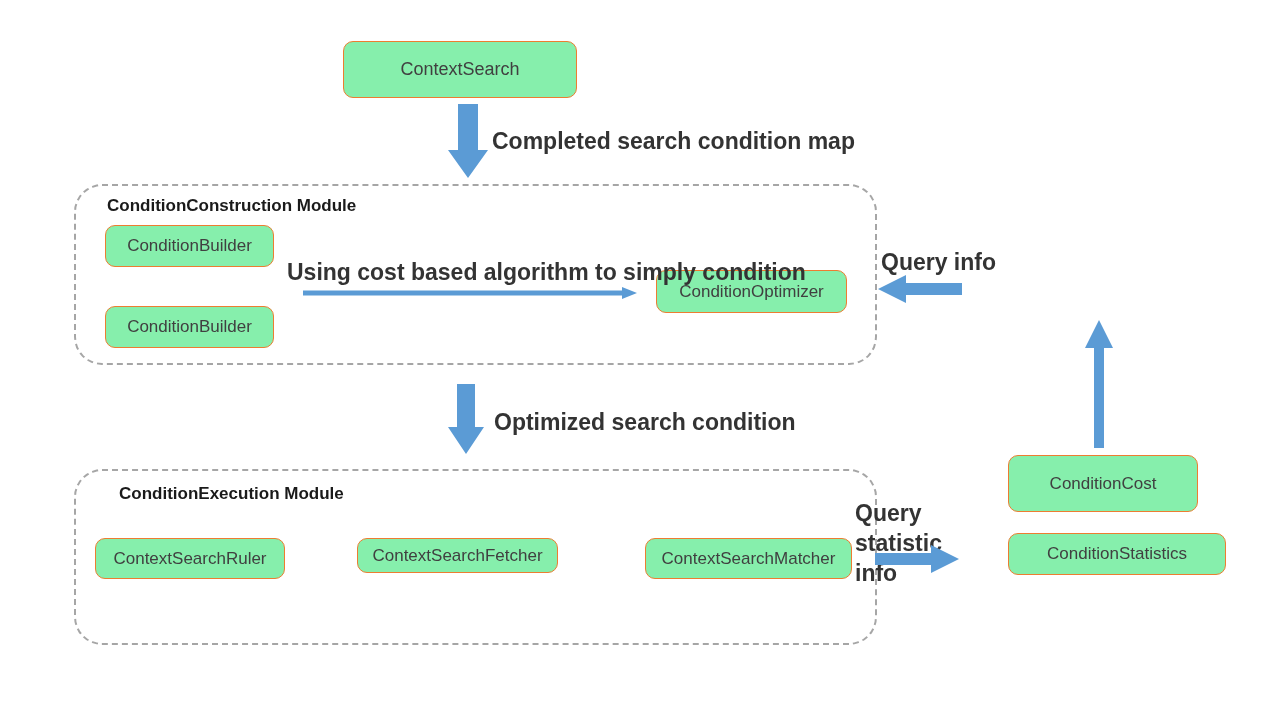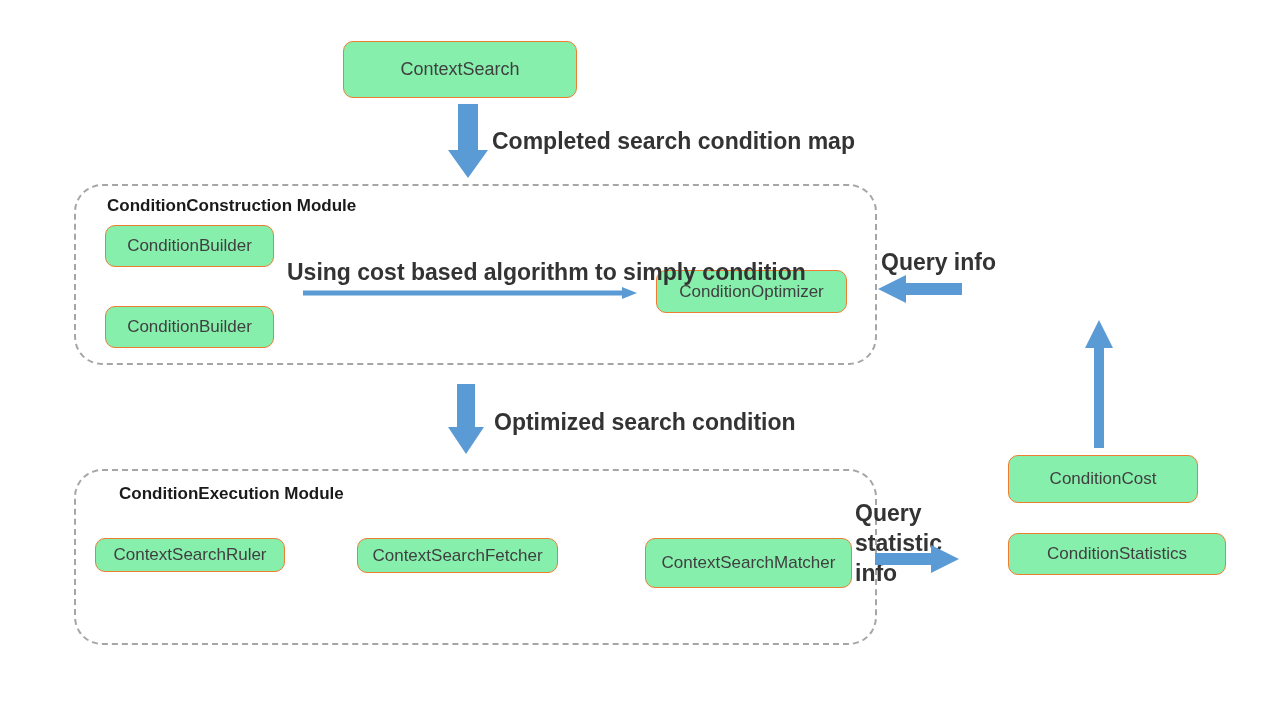--- a/index.html
+++ b/index.html
@@ -80,37 +80,37 @@
   <svg class="arrow-svg" style="left:303px; top:286px;" width="334" height="14" viewBox="0 0 334 14">
     <rect class="arrow-shape" x="0" y="4.5" width="319" height="5"></rect>
     <path class="arrow-shape" d="M319,1 L334,7 L319,13 z"></path>
   </svg>
 
   <div class="flow-label" style="left:881px; top:249px;">Query info</div>
   <svg class="arrow-svg" style="left:878px; top:275px;" width="84" height="28" viewBox="0 0 84 28">
     <path class="arrow-shape" d="M84,8 L28,8 L28,0 L0,14 L28,28 L28,20 L84,20 z"></path>
   </svg>
 
-  <div class="obox" style="left:1008px; top:455px; width:190px; height:48px;">ConditionCost</div>
+  <div class="obox" style="left:1008px; top:455px; width:190px; height:57px;">ConditionCost</div>
   <div class="obox" style="left:1008px; top:533px; width:218px; height:42px;">ConditionStatistics</div>
 
   <svg class="arrow-svg" style="left:1085px; top:320px;" width="28" height="128" viewBox="0 0 28 128">
     <path class="arrow-shape" d="M14,0 L28,28 L19,28 L19,128 L9,128 L9,28 L0,28 z"></path>
   </svg>
 
   <svg class="arrow-svg" style="left:446px; top:384px;" width="40" height="70" viewBox="0 0 40 70">
     <path class="arrow-shape" d="M11,0 h18 v43 h9 L20,70 L2,43 h9 z"></path>
   </svg>
   <div class="flow-label" style="left:494px; top:409px;">Optimized search condition</div>
 
   <div class="module" style="left:74px; top:469px; width:803px; height:176px; border-radius:28px;">
     <div class="module-title" style="left:43px; top:13px;">ConditionExecution Module</div>
   </div>
-  <div class="obox" style="left:95px; top:538px; width:190px; height:34px;">ContextSearchRuler</div>
+  <div class="obox" style="left:95px; top:538px; width:190px; height:41px;">ContextSearchRuler</div>
   <div class="obox" style="left:357px; top:538px; width:201px; height:35px;">ContextSearchFetcher</div>
-  <div class="obox" style="left:645px; top:538px; width:207px; height:50px;">ContextSearchMatcher</div>
+  <div class="obox" style="left:645px; top:538px; width:207px; height:41px;">ContextSearchMatcher</div>
 
   <div class="flow-label" style="left:855px; top:499px; width:122px; line-height:1.3;">Query statistic info</div>
   <svg class="arrow-svg" style="left:875px; top:545px;" width="84" height="28" viewBox="0 0 84 28">
     <path class="arrow-shape" d="M0,8 L56,8 L56,0 L84,14 L56,28 L56,20 L0,20 z"></path>
   </svg>
 
 </div>
 
 </body></html>

